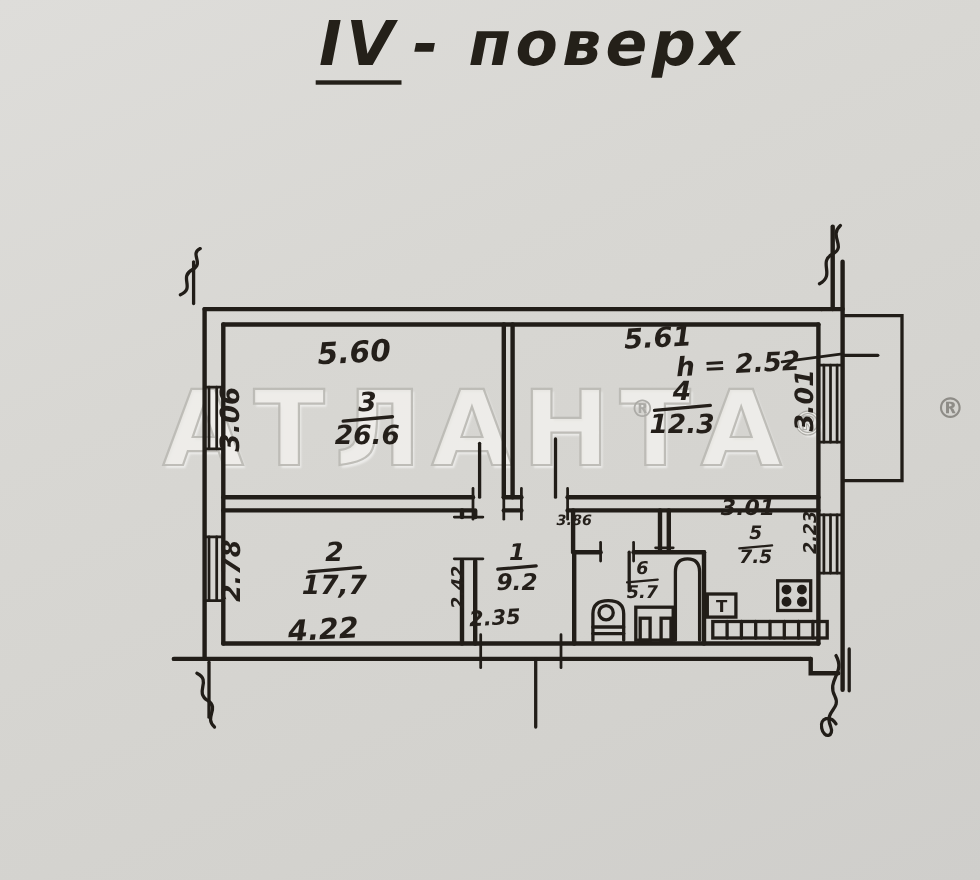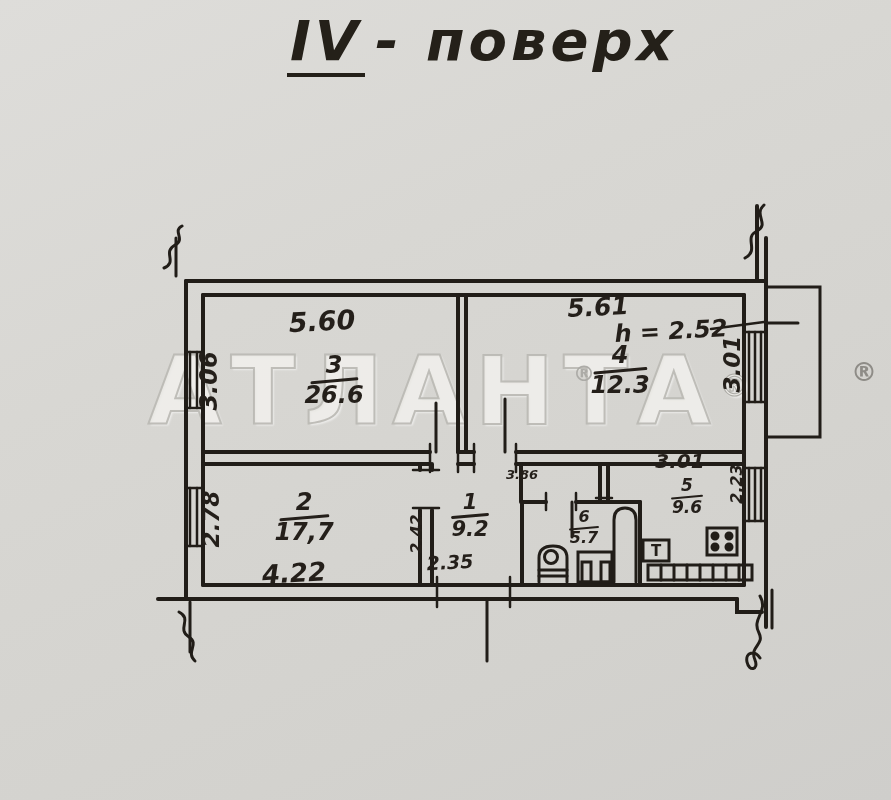--- a/index.html
+++ b/index.html
@@ -217,18 +217,18 @@
     <span>9.2</span>
   </div>
   <div class="frac" style="left:584px;top:528px;font-size:16px;">
     <span>6</span>
     <span class="bar" style="width:30px;height:2px;"></span>
     <span>5.7</span>
   </div>
   <div class="frac" style="left:687px;top:497px;font-size:17px;">
     <span>5</span>
     <span class="bar" style="width:32px;height:2px;"></span>
-    <span>9.6</span>
+    <span>7.5</span>
   </div>
 
   <div class="lbl" style="left:656px;top:551px;font-size:15px;font-style:normal;">T</div>
 
 </div>
 
 </body></html>

